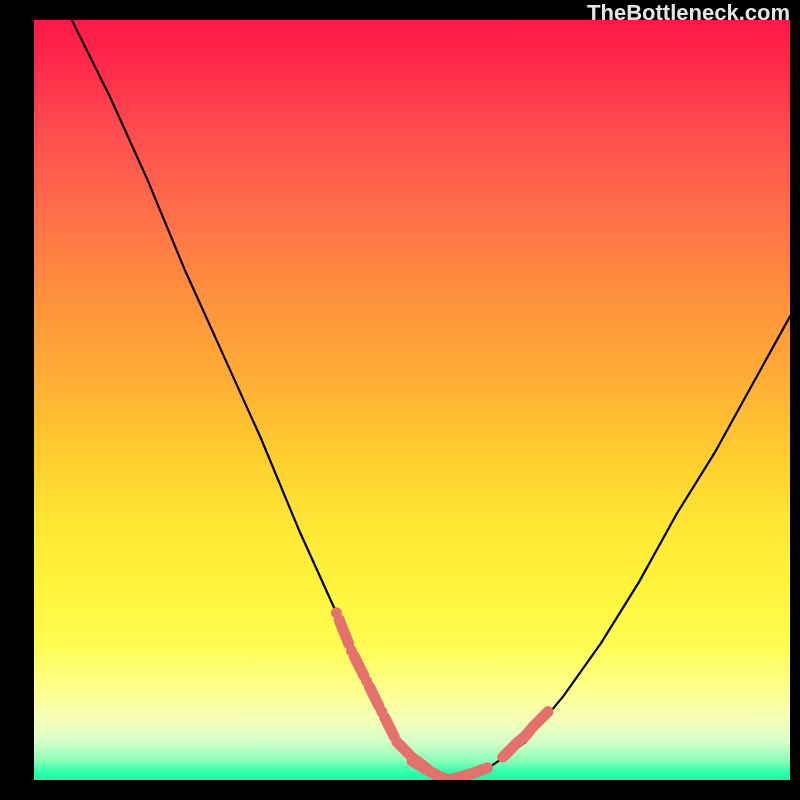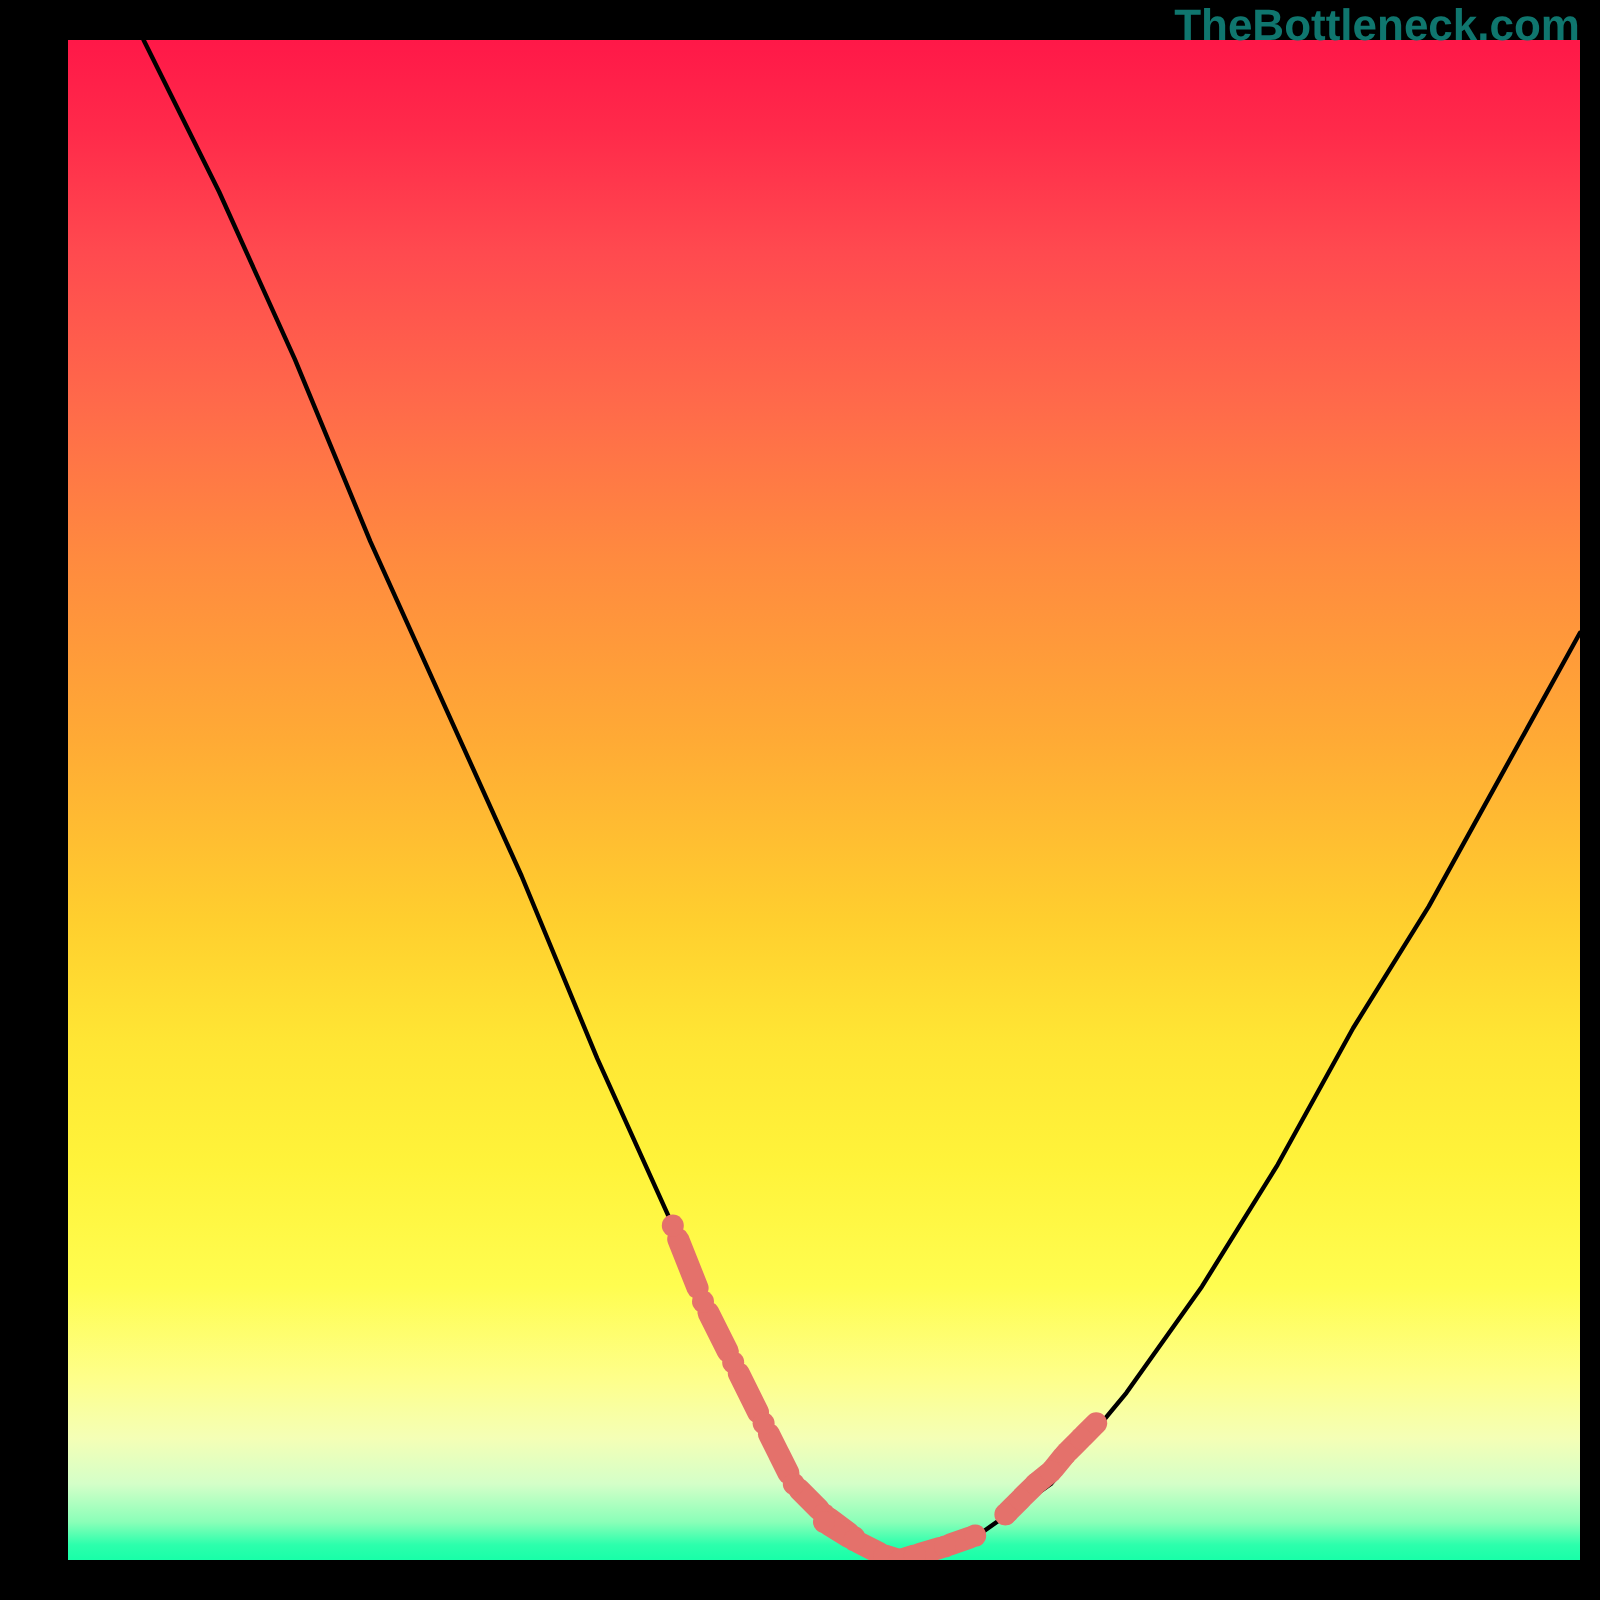--- a/index.html
+++ b/index.html
@@ -58,21 +58,21 @@
     width: 756px;
     height: 760px;
   }
   .watermark {
     position: absolute;
     top: 0px;
     right: 10px;
     font-family: Arial, Helvetica, sans-serif;
     font-size: 22px;
     font-weight: bold;
-    color: #0f766e;
+    color: #e5e5e5;
     letter-spacing: 0px;
   }
 </style>
 </head>
 <body>
 
 <div class="frame">
   <div class="plot-area">
     <div class="gradient-bg"></div>
     <svg class="curve" viewBox="0 0 756 760" preserveAspectRatio="none">

